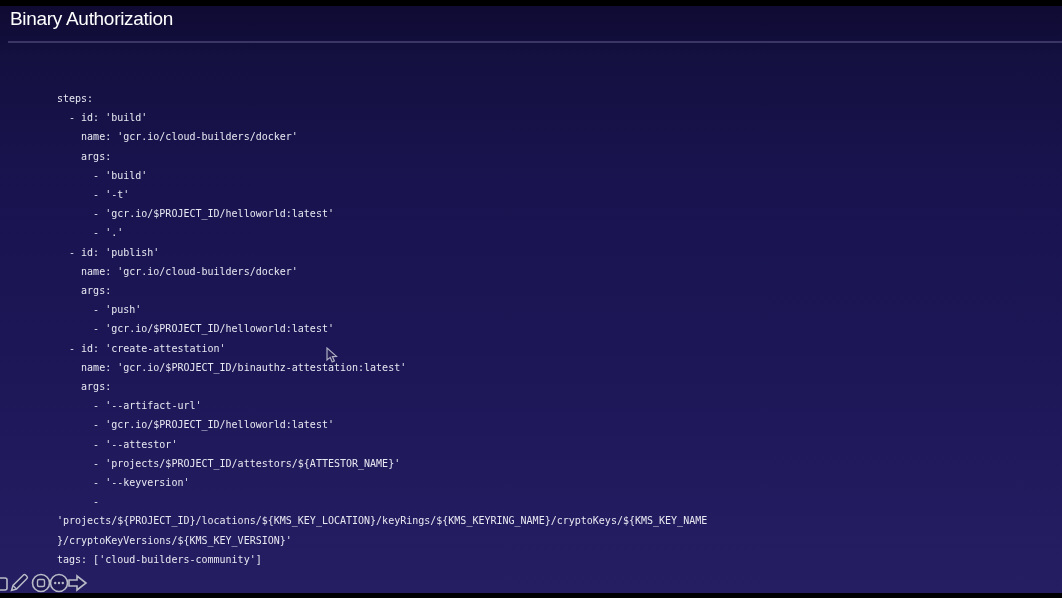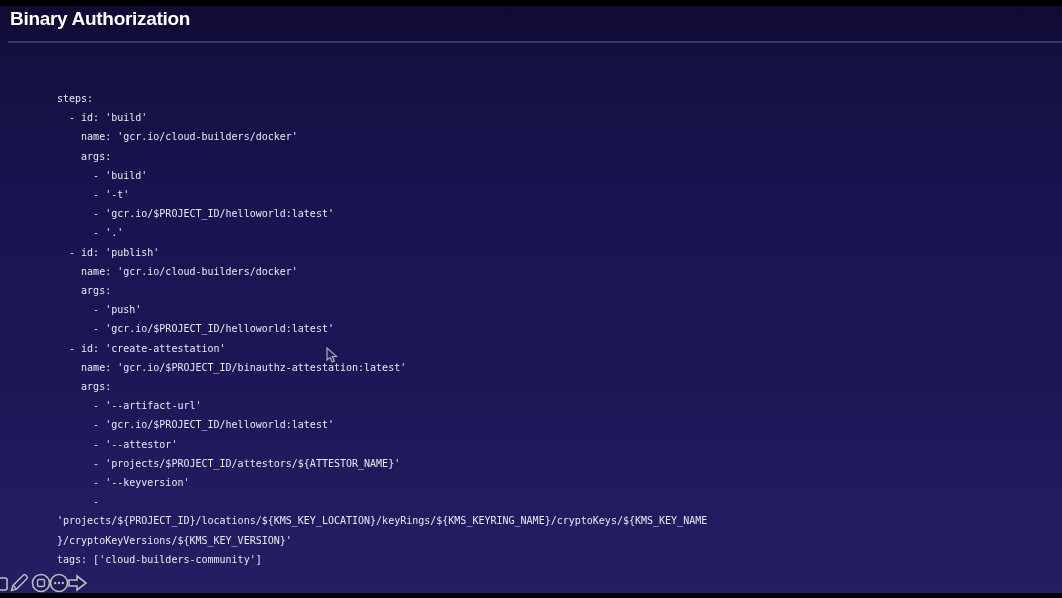--- a/index.html
+++ b/index.html
@@ -8,21 +8,21 @@
     width:1062px;height:598px;
     overflow:hidden;
     background:linear-gradient(180deg,#0e0a31 0%,#141040 10%,#191450 32%,#1c1656 58%,#231c60 88%,#251e63 100%);
     font-family:"Liberation Sans",sans-serif;
   }
   .letterbox{position:absolute;left:0;width:100%;background:#000;}
   .letterbox.top{top:0;height:6px;}
   .letterbox.bottom{bottom:0;height:5px;}
   .deck-title{
     position:absolute;left:10px;top:8px;
-    color:#ffffff;font-size:19px;font-weight:bold;letter-spacing:-0.3px;
+    color:#ffffff;font-size:19px;font-weight:normal;letter-spacing:-0.3px;
   }
   .header-divider{
     position:absolute;left:8px;right:0;top:41px;height:2px;
     background:#3b3566;
   }
   .slide-heading{
     position:absolute;left:115px;top:54px;margin:0;
     color:#ffffff;font-size:27px;font-weight:bold;letter-spacing:-0.2px;
   }
   .code{

